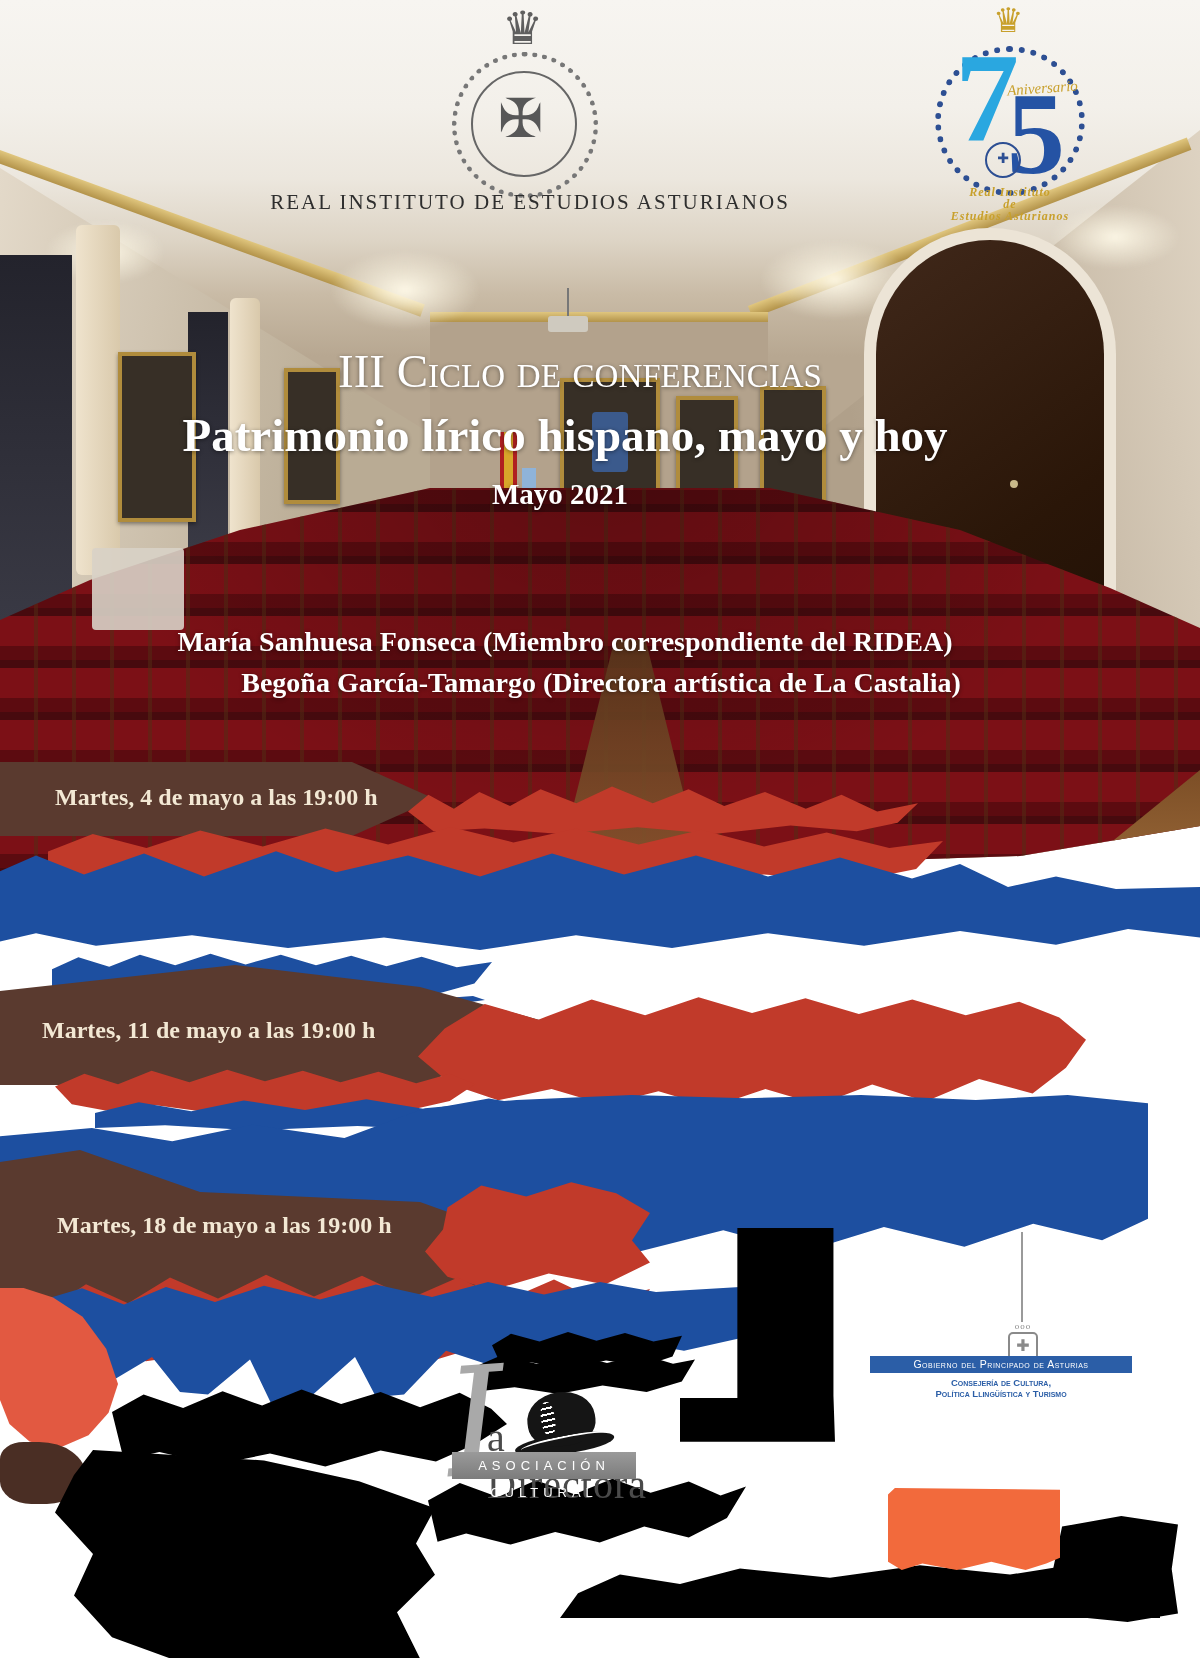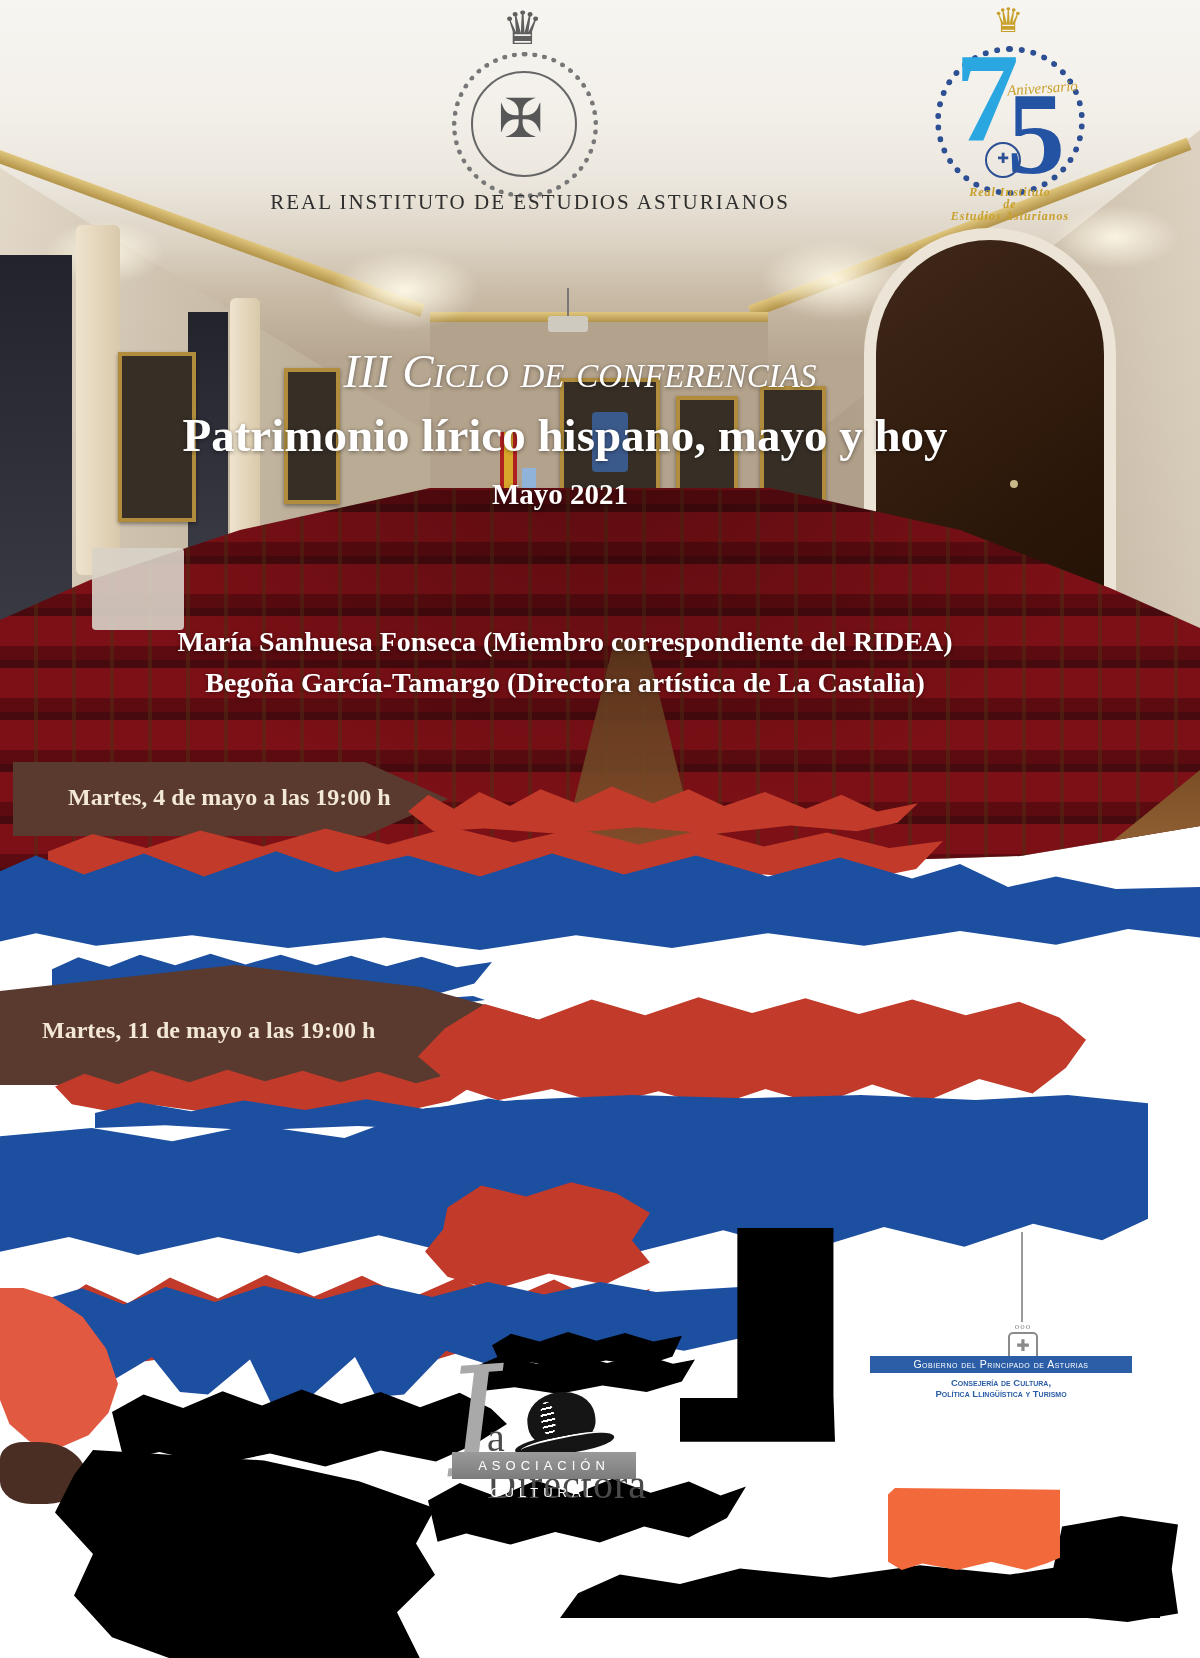--- a/index.html
+++ b/index.html
@@ -52,26 +52,26 @@
   .seven75{font-size:128px;font-weight:bold;color:#2aa7e0;line-height:1;}
   .five75{font-size:116px;font-weight:bold;color:#2553a4;line-height:1;}
   .aniv{font-style:italic;font-size:15px;color:#c8a02c;}
   .emb75{width:32px;height:32px;border:2px solid #2d4f93;border-radius:50%;color:#2d4f93;
          font-size:14px;text-align:center;line-height:30px;}
   .gold3{width:190px;text-align:center;font-size:12px;font-weight:bold;font-style:italic;
          color:#c8a02c;letter-spacing:1px;line-height:12px;}
 
   
   .wtxt{color:#ffffff;text-align:center;text-shadow:0 1px 4px rgba(0,0,0,.45);}
-  #title1{left:0;top:344px;width:1160px;font-size:47px;font-variant:small-caps;font-style:italic;}
+  #title1{left:0;top:344px;width:1160px;font-size:47px;font-variant:small-caps;}
   #title2{left:0;top:408px;width:1130px;font-size:47px;font-weight:bold;}
   #dateLine{left:0;top:478px;width:1120px;font-size:29px;font-weight:bold;}
   #coordHead{left:0;top:583px;width:1140px;font-size:29px;font-weight:bold;}
   #coordP1{left:0;top:626px;width:1130px;font-size:28px;font-weight:700;}
-  #coordP2{left:0;top:667px;width:1130px;font-size:28px;font-weight:600;}
+  #coordP2{left:0;top:667px;width:1130px;font-size:28px;font-weight:600;padding-left:36px;}
 
   
   .banner{background:#5a3a2f;}
   .bannerTxt{position:absolute;color:#f3e8d4;font-size:24px;font-weight:bold;white-space:nowrap;}
   .blob{position:absolute;}
   .red{background:#c13a2a;} .blue{background:#1d4fa0;} .blk{background:#000;}
   .orange{background:#f26a3c;} .orred{background:#e25941;} .dkbrown{background:#4a2e24;}
 
   
   #castaliaL{left:446px;top:1346px;font-family:"DejaVu Serif","Liberation Serif",serif;
@@ -160,38 +160,41 @@
     <div class="abs gold3" style="left:0;top:194px;">de</div>
     <div class="abs gold3" style="left:0;top:206px;">Estudios Asturianos</div>
   </div>
 
   <div id="title1" class="abs wtxt">III Ciclo de conferencias</div>
   <div id="title2" class="abs wtxt">Patrimonio lírico hispano, mayo y hoy</div>
   <div id="dateLine" class="abs wtxt">Mayo 2021</div>
   <div id="coordP1" class="abs wtxt">María Sanhuesa Fonseca (Miembro correspondiente del RIDEA)</div>
   <div id="coordP2" class="abs wtxt">Begoña García-Tamargo (Directora artística de La Castalia)</div>
 
-  <div class="abs banner" style="left:13px;top:762px;width:435px;height:74px;clip-path:polygon(0 0,352px 0,435px 37px,352px 74px,0 74px);">
+  <div class="abs banner" style="left:0;top:762px;width:435px;height:74px;clip-path:polygon(0 0,352px 0,435px 37px,352px 74px,0 74px);">
     <span class="bannerTxt" style="left:55px;top:22px;">Martes, 4 de mayo a las 19:00 h</span>
   </div>
   <div class="blob red" style="left:408px;top:778px;width:510px;height:56px;clip-path:polygon(0 60%,4% 30%,9% 55%,14% 25%,20% 50%,26% 20%,33% 45%,40% 15%,48% 45%,55% 20%,62% 50%,70% 25%,78% 55%,85% 30%,92% 60%,100% 45%,96% 80%,88% 95%,75% 85%,60% 100%,45% 88%,30% 100%,15% 90%,5% 95%);"></div>
   <div class="blob red" style="left:48px;top:820px;width:895px;height:70px;clip-path:polygon(0 45%,5% 20%,11% 40%,17% 15%,24% 38%,31% 12%,38% 35%,45% 10%,52% 32%,59% 12%,66% 35%,73% 14%,80% 38%,87% 18%,94% 40%,100% 30%,97% 70%,90% 88%,80% 78%,70% 95%,58% 82%,46% 98%,34% 85%,22% 96%,12% 84%,4% 92%,0 80%);"></div>
   <div class="blob blue" style="left:0;top:845px;width:1200px;height:105px;clip-path:polygon(0 25%,3% 10%,7% 28%,12% 8%,17% 30%,23% 6%,28% 26%,34% 10%,40% 30%,46% 8%,52% 28%,58% 10%,64% 30%,70% 12%,76% 32%,80% 18%,84% 40%,88% 30%,93% 42%,100% 40%,100% 88%,94% 80%,88% 95%,80% 82%,72% 96%,64% 84%,56% 98%,48% 86%,40% 100%,32% 88%,24% 98%,16% 86%,8% 96%,3% 84%,0 92%);"></div>
   <div class="blob blue" style="left:52px;top:950px;width:440px;height:48px;clip-path:polygon(0 40%,6% 15%,13% 35%,20% 10%,28% 32%,36% 8%,44% 30%,52% 10%,60% 32%,68% 12%,76% 34%,84% 14%,92% 36%,100% 25%,96% 70%,88% 90%,76% 78%,64% 95%,52% 82%,40% 98%,28% 85%,16% 96%,6% 84%,0 90%);"></div>
   <div class="blob blue" style="left:245px;top:995px;width:240px;height:10px;clip-path:polygon(0 30%,15% 0,35% 40%,55% 5%,75% 45%,95% 10%,100% 50%,85% 100%,60% 70%,35% 100%,12% 75%);"></div>
   <div class="blob red" style="left:88px;top:998px;width:130px;height:26px;border-radius:40% 60% 55% 45%;"></div>
 
   <div class="abs banner" style="left:0;top:965px;width:565px;height:120px;clip-path:polygon(0 26px,235px 0,420px 22px,565px 62px,420px 120px,0 120px);">
     <span class="bannerTxt" style="left:42px;top:52px;">Martes, 11 de mayo a las 19:00 h</span>
   </div>
   <div class="blob red" style="left:418px;top:995px;width:668px;height:112px;clip-path:polygon(0 55%,4% 30%,10% 8%,18% 22%,26% 4%,34% 18%,42% 2%,50% 16%,58% 3%,66% 17%,74% 4%,82% 18%,90% 6%,96% 20%,100% 40%,97% 65%,92% 88%,84% 75%,76% 95%,68% 80%,60% 98%,52% 84%,44% 100%,36% 86%,28% 98%,20% 84%,12% 94%,5% 80%);"></div>
   <div class="blob red" style="left:55px;top:1065px;width:420px;height:48px;clip-path:polygon(0 45%,7% 18%,15% 40%,23% 12%,32% 36%,41% 10%,50% 34%,59% 12%,68% 36%,77% 14%,86% 38%,94% 18%,100% 40%,94% 75%,84% 95%,72% 80%,60% 98%,48% 84%,36% 98%,24% 84%,12% 95%,4% 82%);"></div>
   <div class="blob blue" style="left:95px;top:1095px;width:875px;height:36px;clip-path:polygon(0 50%,5% 20%,11% 45%,17% 15%,24% 42%,31% 12%,38% 40%,45% 10%,52% 38%,59% 12%,66% 42%,73% 14%,80% 44%,87% 16%,94% 46%,100% 30%,96% 75%,88% 95%,78% 80%,66% 98%,54% 84%,42% 100%,30% 86%,18% 98%,8% 84%,0 92%);"></div>
   <div class="blob blue" style="left:0;top:1095px;width:1148px;height:165px;clip-path:polygon(0 25%,8% 20%,15% 28%,22% 18%,30% 26%,37% 8%,45% 3%,55% 0,65% 2%,75% 0,85% 3%,93% 0,100% 5%,100% 75%,96% 88%,90% 78%,84% 92%,77% 80%,70% 95%,63% 82%,55% 96%,47% 84%,40% 97%,33% 85%,26% 96%,19% 86%,12% 97%,6% 86%,0 95%);"></div>
 
+  <div class="abs banner" style="left:0;top:1150px;width:565px;height:165px;clip-path:polygon(0 12px,80px 0,200px 42px,420px 52px,560px 102px,420px 158px,60px 165px,0 148px);">
+    <span class="bannerTxt" style="left:57px;top:62px;">Martes, 18 de mayo a las 19:00 h</span>
+  </div>
   <div class="blob red" style="left:425px;top:1180px;width:225px;height:110px;clip-path:polygon(10% 25%,25% 5%,45% 15%,65% 2%,85% 12%,100% 30%,92% 55%,100% 75%,80% 95%,55% 85%,30% 100%,10% 88%,0 65%,8% 45%);"></div>
   <div class="blob red" style="left:50px;top:1270px;width:600px;height:95px;clip-path:polygon(0 40%,6% 15%,13% 35%,20% 8%,28% 30%,36% 5%,44% 28%,52% 6%,60% 30%,68% 8%,76% 32%,84% 10%,92% 34%,100% 20%,96% 60%,88% 85%,76% 72%,64% 95%,52% 80%,40% 100%,28% 85%,16% 96%,6% 82%,0 88%);"></div>
   <div class="blob blue" style="left:40px;top:1282px;width:700px;height:125px;clip-path:polygon(0 15%,6% 5%,12% 18%,18% 4%,25% 16%,32% 3%,40% 14%,48% 2%,56% 12%,64% 0,72% 10%,80% 0,88% 8%,100% 4%,100% 45%,92% 55%,85% 48%,78% 60%,70% 52%,64% 66%,58% 55%,52% 90%,48% 92%,45% 60%,38% 95%,33% 97%,30% 62%,24% 90%,20% 88%,16% 60%,10% 80%,4% 70%,0 75%);"></div>
 
   <div class="blob orred" style="left:0;top:1288px;width:118px;height:160px;clip-path:polygon(20% 0,45% 6%,70% 18%,90% 38%,100% 60%,92% 78%,75% 92%,50% 100%,25% 96%,8% 85%,0 70%,0 0);"></div>
   <div class="blob dkbrown" style="left:0;top:1442px;width:86px;height:62px;border-radius:30% 60% 50% 40%;"></div>
   <div class="blob blk" style="left:680px;top:1228px;width:155px;height:218px;clip-path:polygon(37% 0,99% 0,99% 77%,100% 98%,0 98%,0 78%,37% 78%);"></div>
   <div class="blob blk" style="left:492px;top:1330px;width:190px;height:38px;clip-path:polygon(0 40%,10% 10%,25% 30%,40% 5%,55% 28%,70% 8%,85% 30%,100% 15%,95% 70%,80% 95%,60% 80%,40% 100%,20% 85%,5% 95%);"></div>
   <div class="blob blk" style="left:475px;top:1352px;width:220px;height:42px;clip-path:polygon(0 35%,12% 8%,28% 28%,44% 5%,60% 26%,76% 6%,90% 28%,100% 18%,94% 70%,78% 95%,58% 80%,38% 100%,18% 84%,4% 92%);"></div>
   <div class="blob blk" style="left:112px;top:1388px;width:395px;height:80px;clip-path:polygon(0 30%,8% 8%,18% 25%,28% 4%,38% 22%,48% 2%,58% 20%,68% 5%,78% 24%,88% 6%,96% 26%,100% 45%,92% 70%,82% 92%,68% 78%,54% 98%,40% 82%,26% 96%,12% 80%,3% 90%);"></div>

